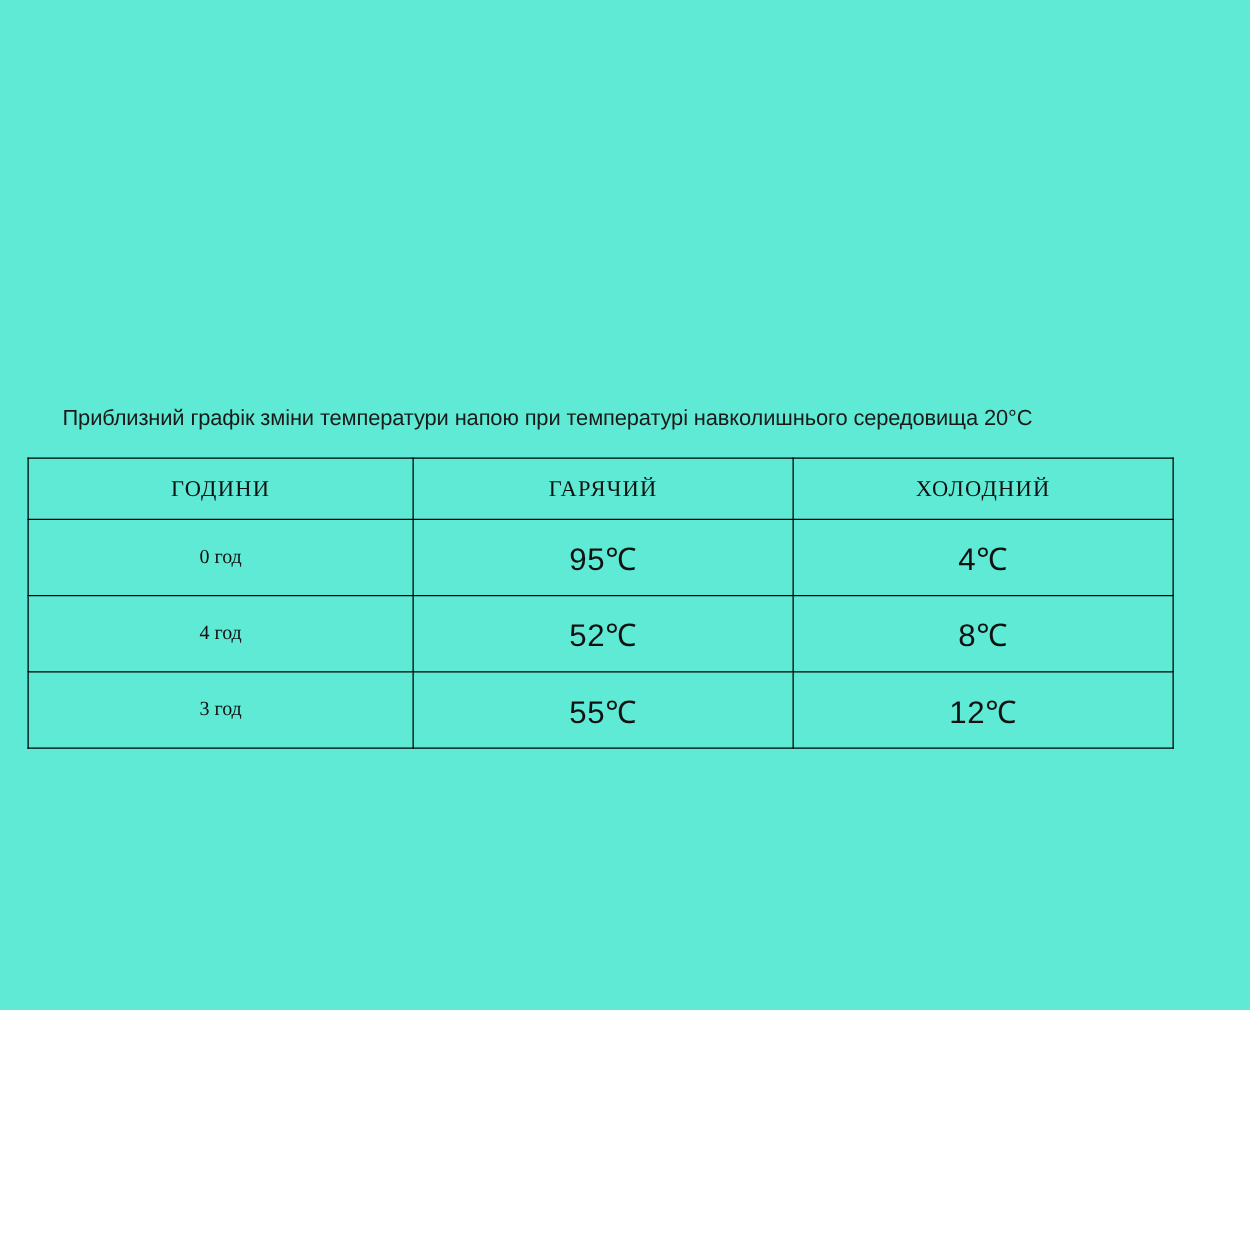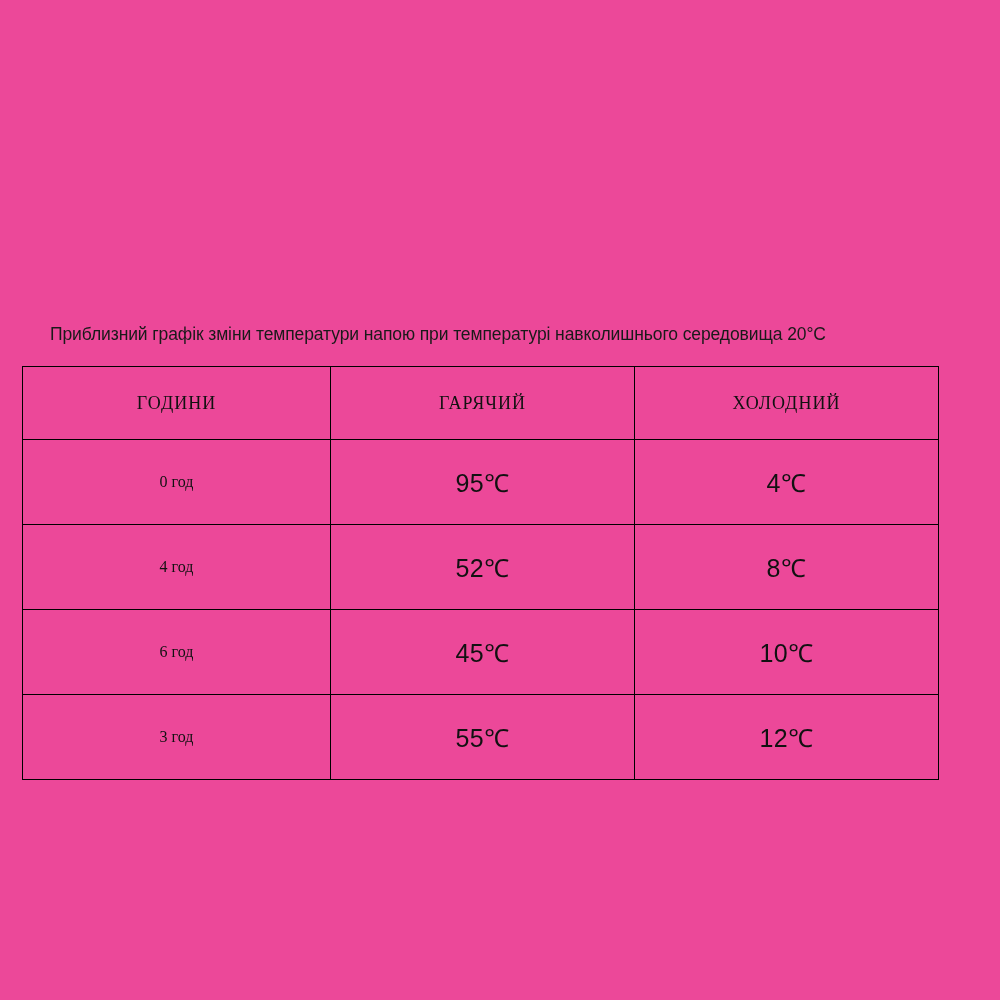--- a/index.html
+++ b/index.html
@@ -13,22 +13,22 @@
     font-family: "Liberation Sans", sans-serif;
     color: #111111;
     position: relative;
     overflow: hidden;
   }
   #page {
     position: absolute;
     left: 0;
     top: 0;
     width: 1000px;
-    height: 1000px;
-    background: #ec4899;
+    height: 808px;
+    background: #5eead4;
   }
   #caption {
     position: absolute;
     left: 50px;
     top: 324px;
     width: 900px;
     font-size: 17.5px;
     font-family: "Liberation Sans", sans-serif;
     color: #1a1a1a;
     letter-spacing: -0.1px;
@@ -42,21 +42,21 @@
   }
   table.temp-table {
     border-collapse: collapse;
     width: 916px;
     table-layout: fixed;
   }
   table.temp-table td, table.temp-table th {
     border: 1.5px solid #000000;
     text-align: center;
     vertical-align: middle;
-    padding: 16px;
+    padding: 4px;
     font-weight: normal;
   }
   table.temp-table thead th {
     height: 40px;
     font-size: 18px;
     font-family: "Liberation Serif", serif;
     letter-spacing: 1px;
   }
   table.temp-table tbody td {
     height: 52px;
@@ -101,25 +101,20 @@
           <td class="hours-cell">0 год</td>
           <td class="temp-cell">95℃</td>
           <td class="temp-cell">4℃</td>
         </tr>
         <tr>
           <td class="hours-cell">4 год</td>
           <td class="temp-cell">52℃</td>
           <td class="temp-cell">8℃</td>
         </tr>
         <tr>
-          <td class="hours-cell">6 год</td>
-          <td class="temp-cell">45℃</td>
-          <td class="temp-cell">10℃</td>
-        </tr>
-        <tr>
           <td class="hours-cell">3 год</td>
           <td class="temp-cell">55℃</td>
           <td class="temp-cell">12℃</td>
         </tr>
       </tbody>
     </table>
   </div>
 
 </div>
 

